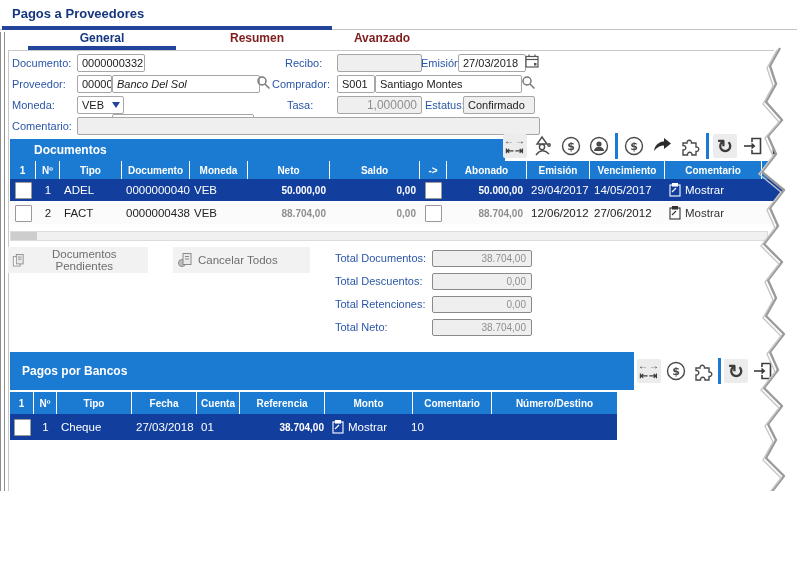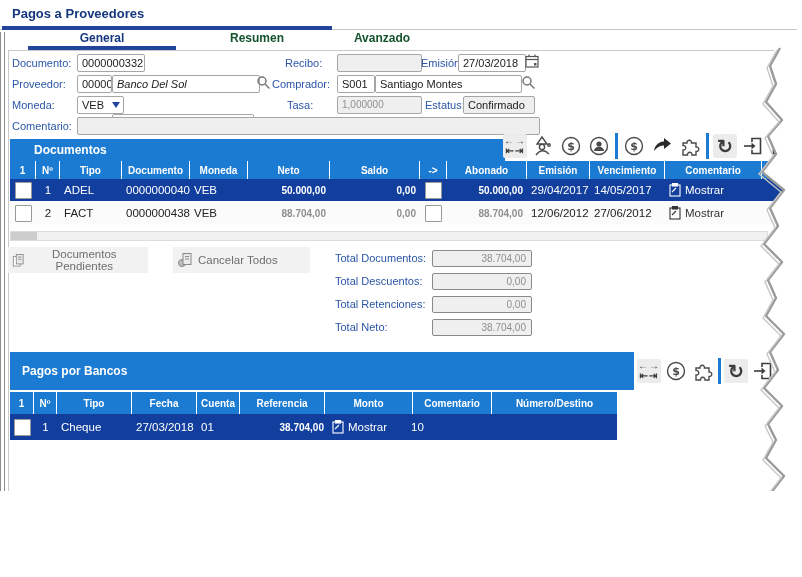--- a/index.html
+++ b/index.html
@@ -6,27 +6,27 @@
   .screen{position:relative;width:802px;height:491px;background:#fff;overflow:hidden;
     font-family:"Liberation Sans",sans-serif;font-size:11px;color:#222;}
   .abs{position:absolute;}
   
   .app-title{font-weight:bold;font-size:13px;color:#16377f;}
   .hline{background:#c4c4c4;height:1px;}
   .accentbar{background:#24449c;height:4px;}
   
   .tab{font-weight:bold;font-size:12px;text-align:center;cursor:default;}
   .tab.active{color:#16377f;}
-  .tab.inactive{color:#14532d;}
+  .tab.inactive{color:#7f1d1d;}
   
   .lbl{color:#2b56a8;font-size:11px;white-space:nowrap;}
   .inp{background:#fff;border:1px solid #a6a6a6;border-radius:2px;height:16px;line-height:16px;
     padding:0 4px;font-size:11px;color:#1a1a1a;white-space:nowrap;overflow:hidden;}
   .inp.dis{background:#efefef;color:#8f8f8f;}
-  .inp.rnum{font-size:10px;}
+  .inp.rnum{text-align:right;font-size:12px;}
   .sel-box{background:#fff;border:1px solid #a6a6a6;border-radius:2px;height:16px;line-height:16px;
     padding:0 16px 0 4px;font-size:11px;color:#1a1a1a;position:relative;white-space:nowrap;overflow:hidden;}
   .sel-box .dd{position:absolute;right:3px;top:5px;width:0;height:0;
     border-left:4px solid transparent;border-right:4px solid transparent;border-top:6px solid #24449c;}
   
   .barhdr{background:#1b7ad2;color:#fff;font-weight:bold;font-size:12px;}
   
   .tb{display:flex;align-items:center;gap:4px;}
   .icon{width:24px;height:24px;display:flex;align-items:center;justify-content:center;color:#3d3d3d;}
   .icon.bg{background:#ececec;border-radius:2px;}

